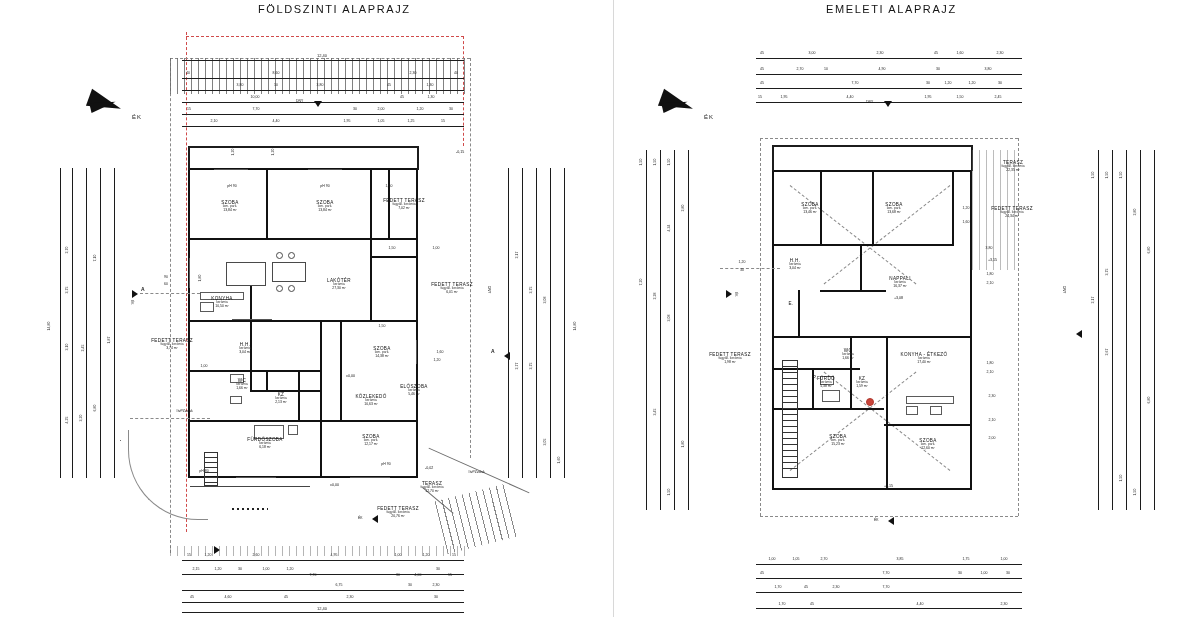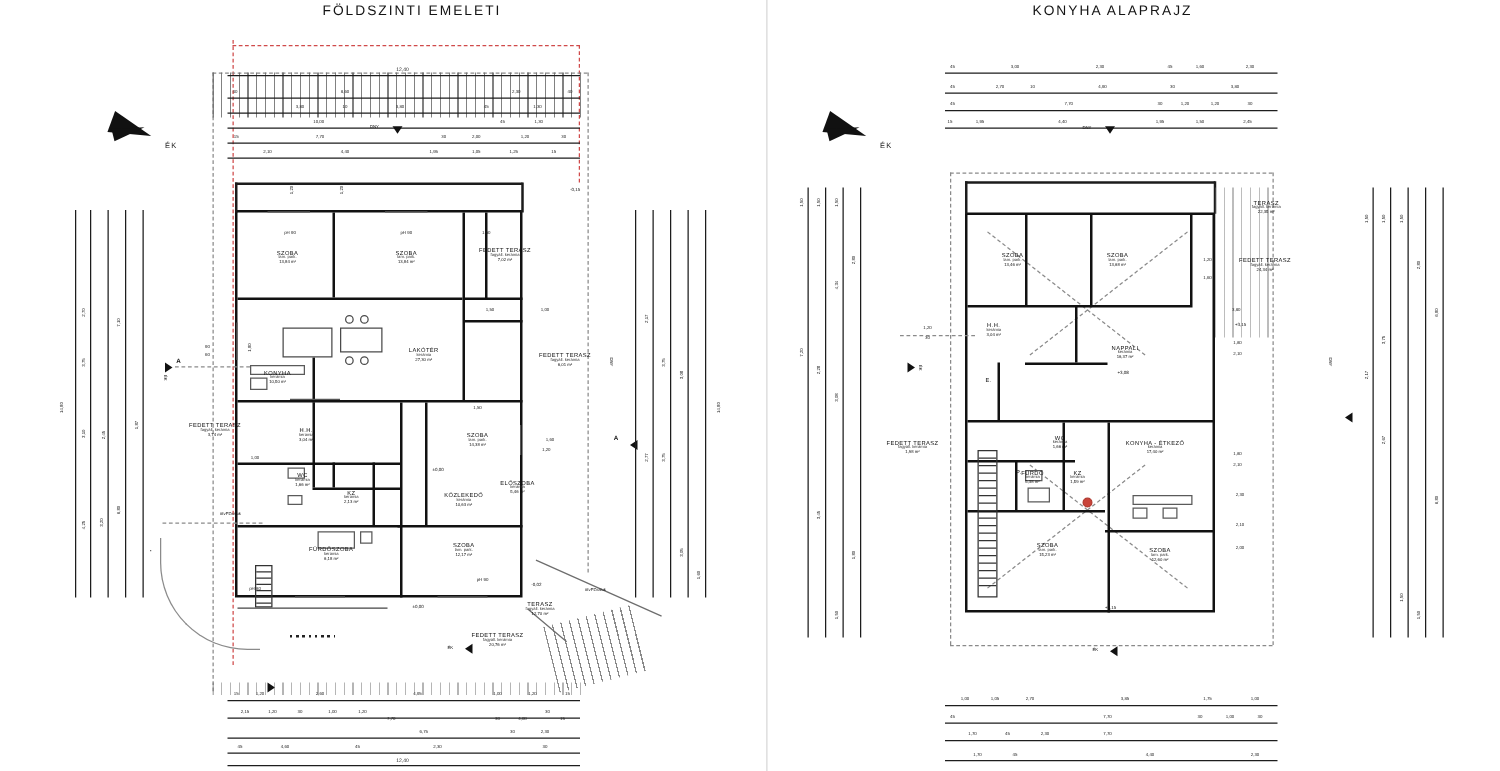--- a/index.html
+++ b/index.html
@@ -140,22 +140,22 @@
   .fixt { position:absolute; border:1px solid #5a5a5a; background:#fff; }
   .fixt.r { border-radius:50%; }
 
   .level { position:absolute; font-size:3.6px; color:#111; }
 </style>
 </head>
 <body>
 
 <div class="sheet">
 
-  <div class="plan-title left">FÖLDSZINTI EMELETI</div>
-  <div class="plan-title right">KONYHA ALAPRAJZ</div>
+  <div class="plan-title left">FÖLDSZINTI ALAPRAJZ</div>
+  <div class="plan-title right">EMELETI ALAPRAJZ</div>
   <div class="sheet-divider"></div>
 
   <div>
 
     <div class="north" style="left:88px; top:88px;">
       <div class="blade" style="left:0; top:6px;"></div>
       <div class="blade2" style="left:2px; top:12px;"></div>
       <div class="lbl" style="left:44px; top:26px;">ÉK</div>
     </div>
 

